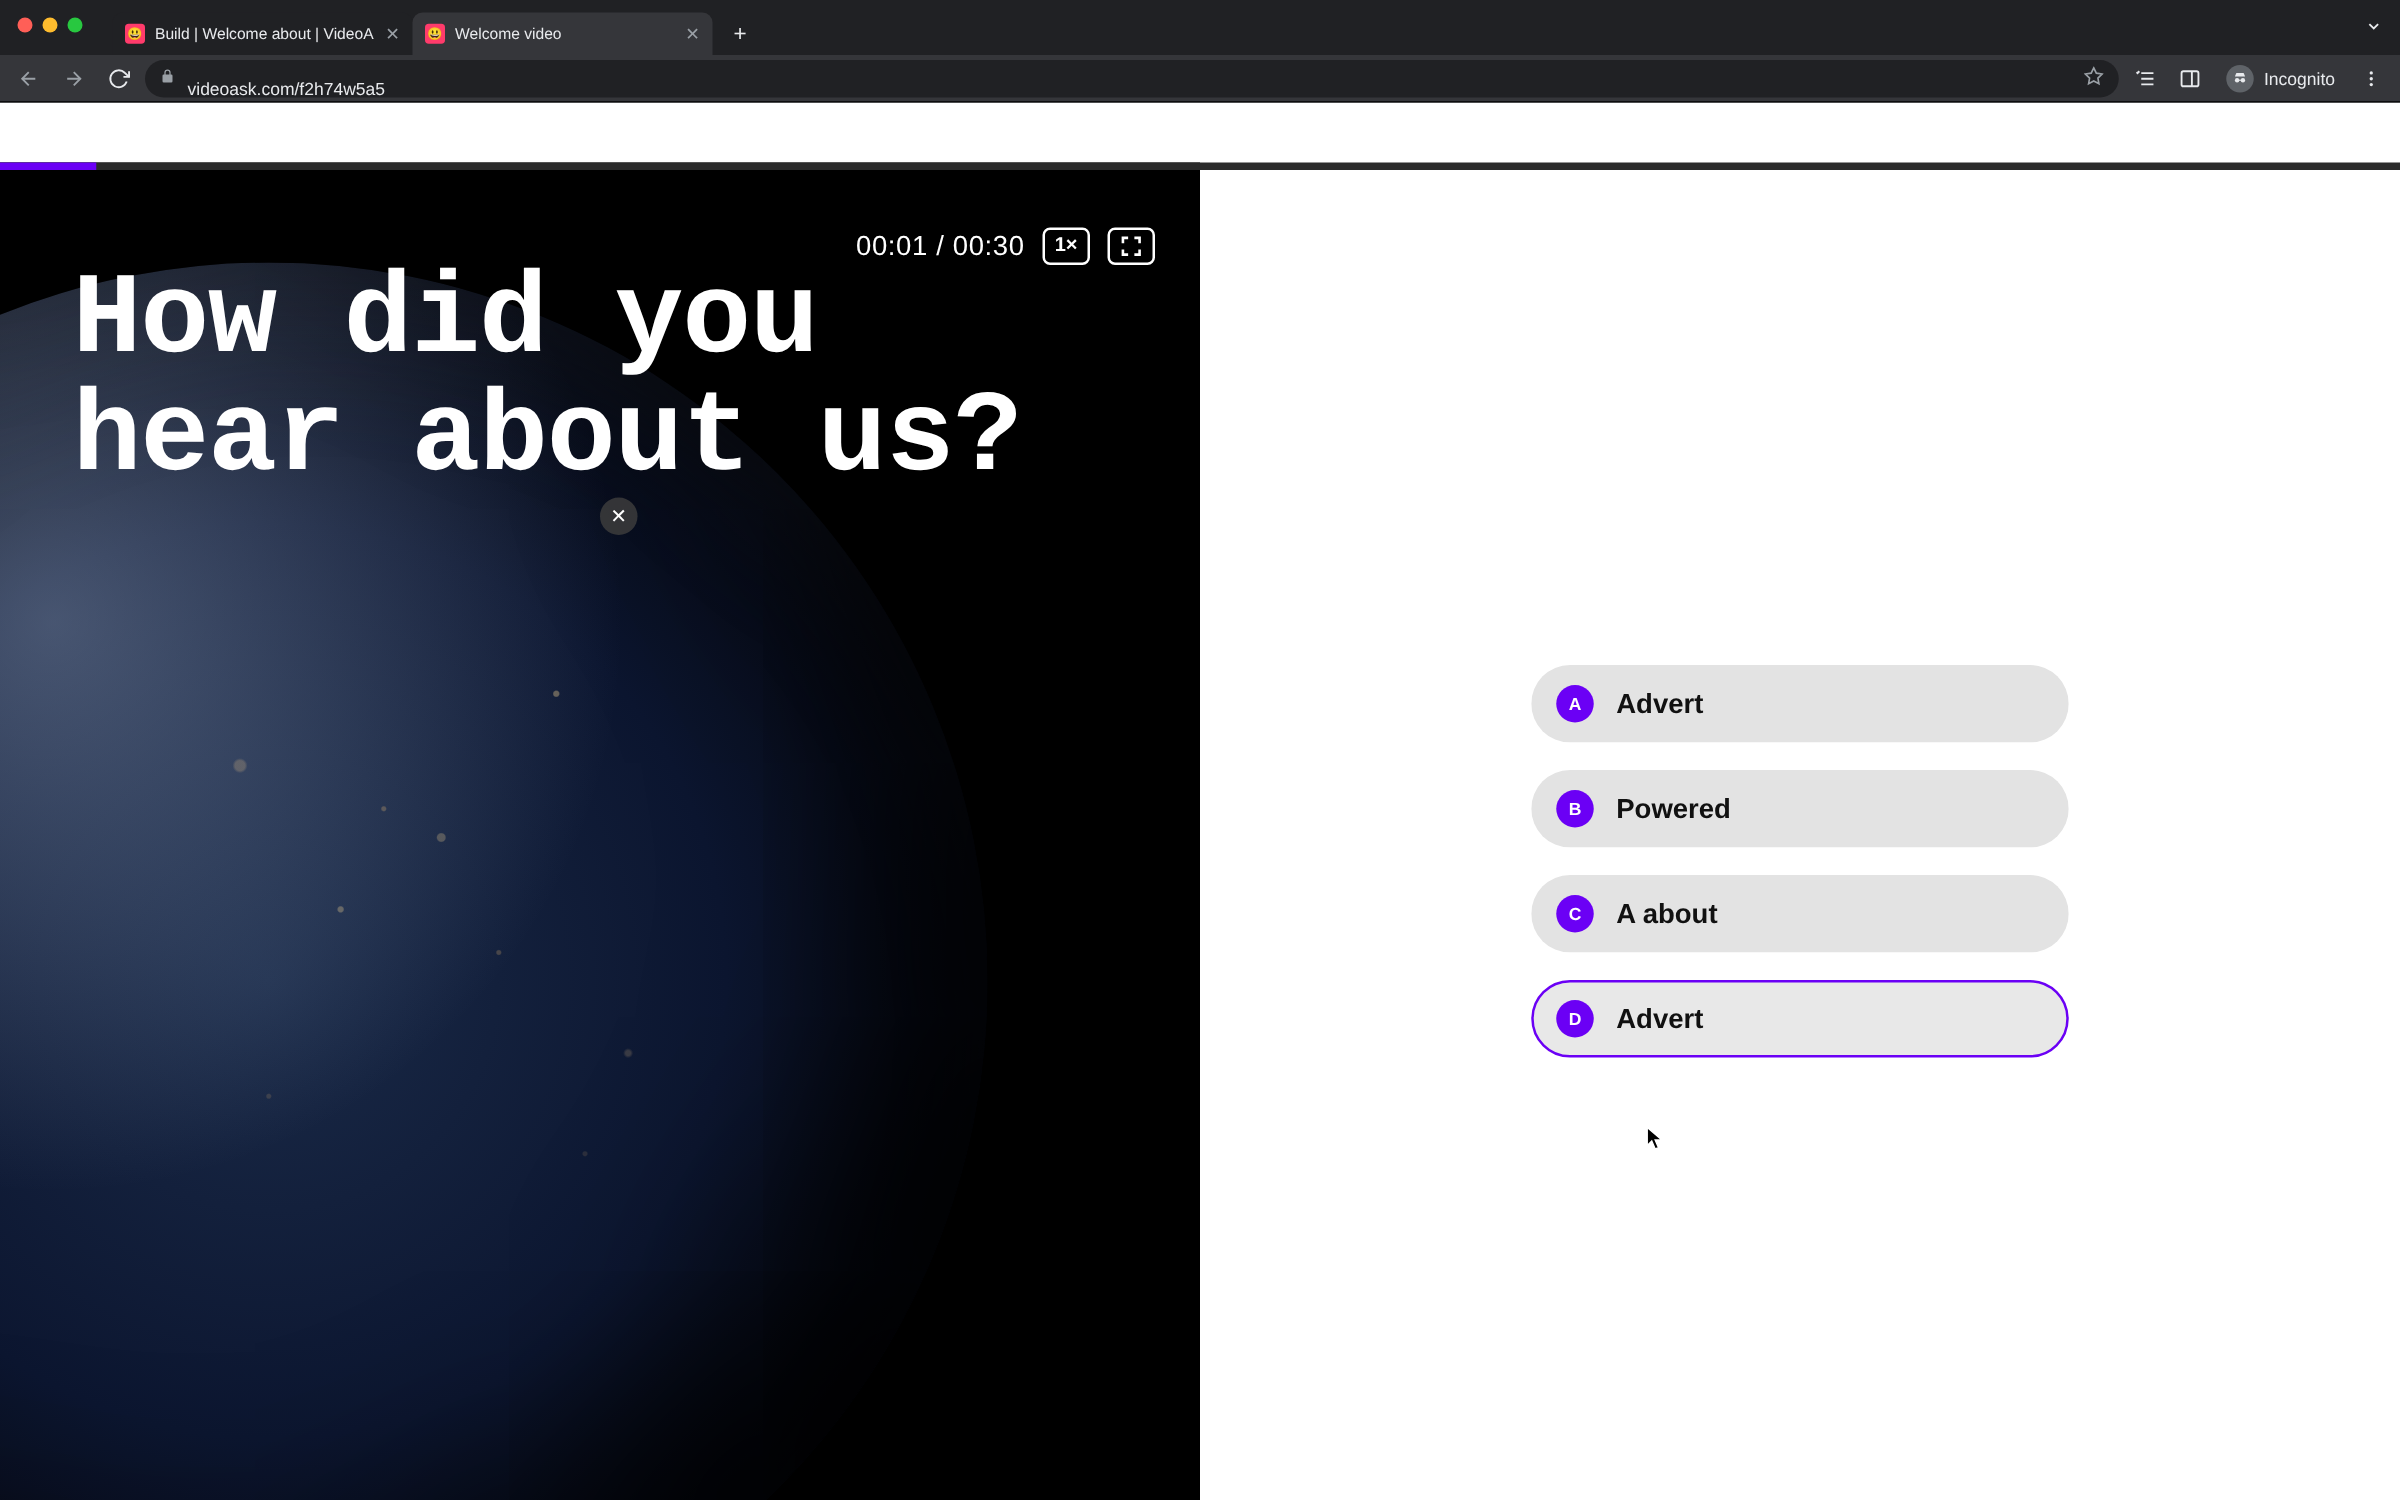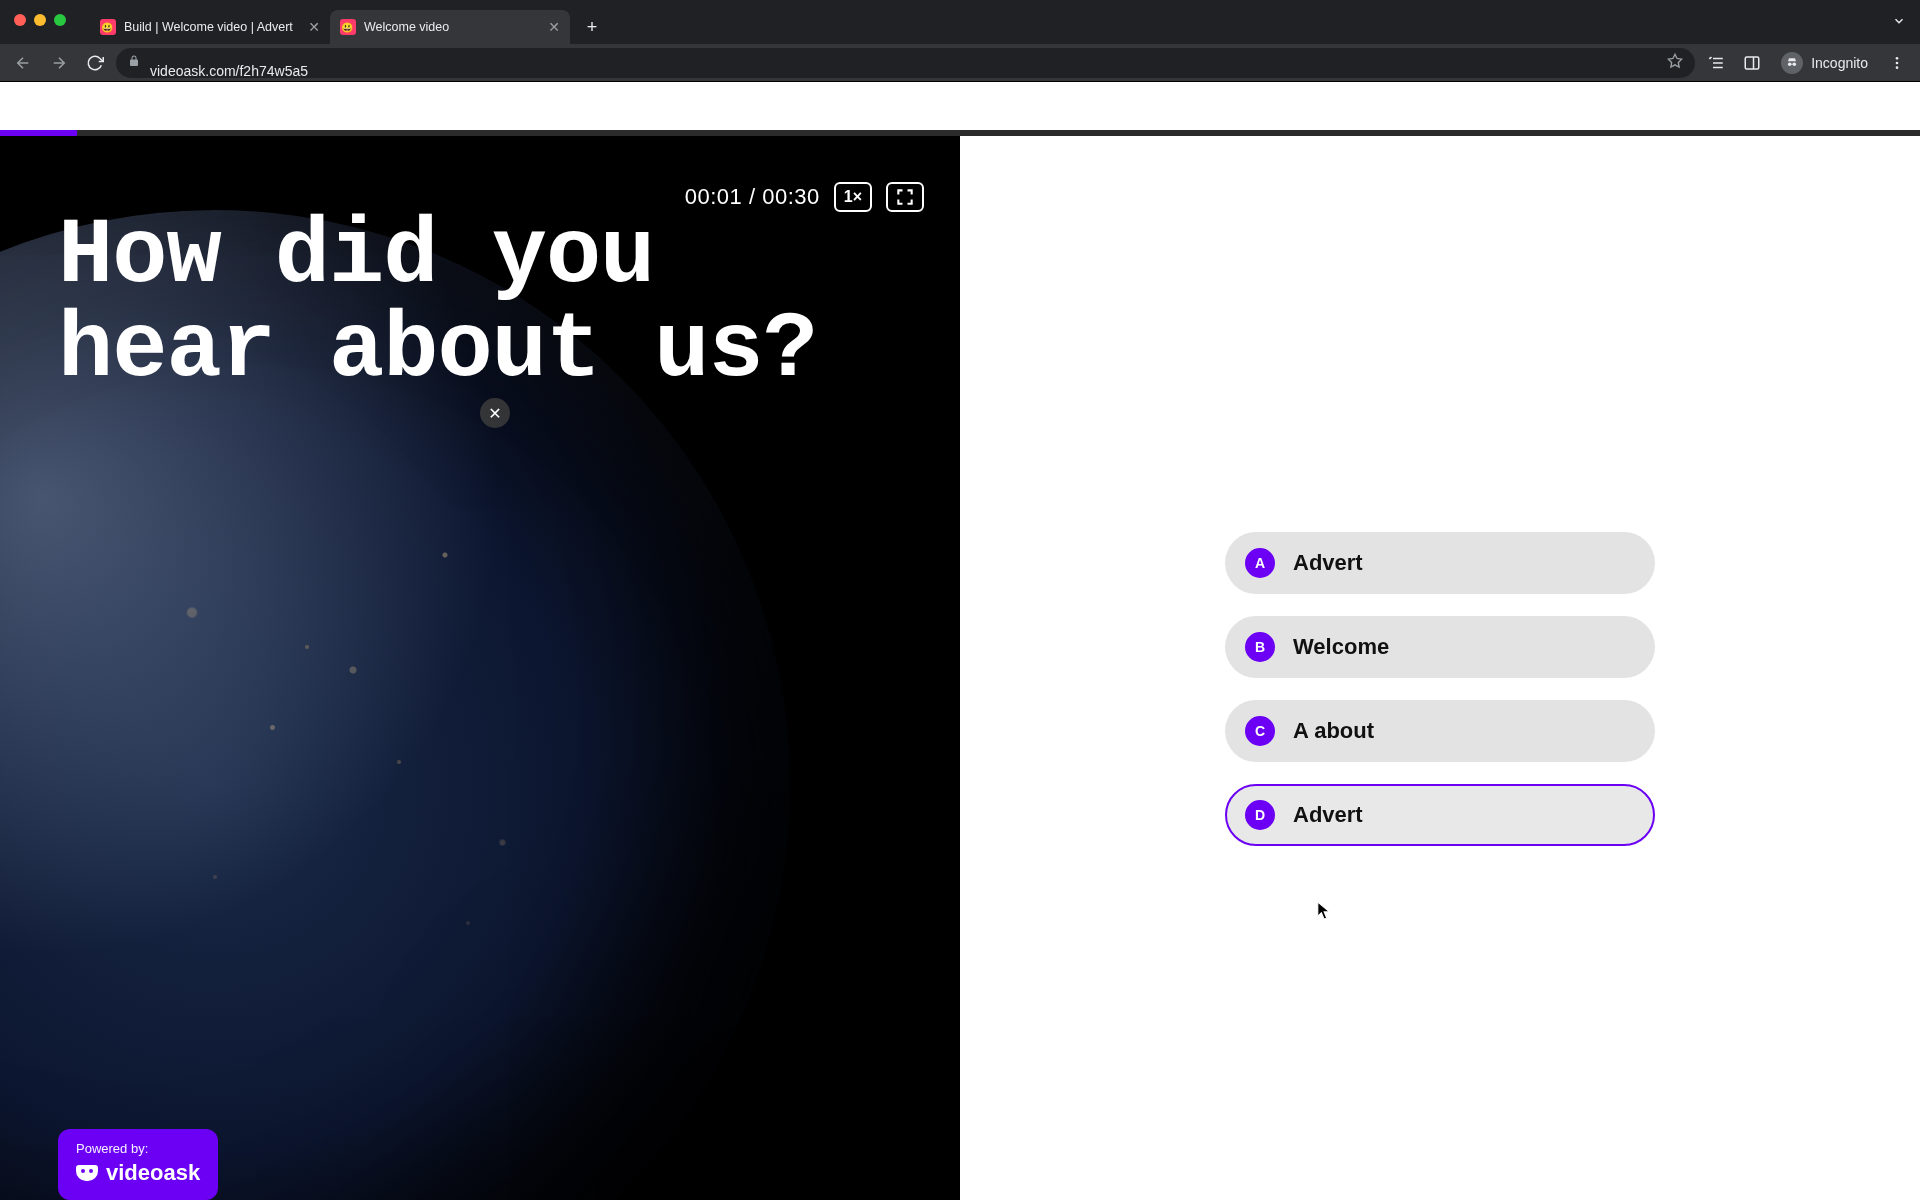--- a/index.html
+++ b/index.html
@@ -303,21 +303,21 @@
 
 <div class="titlebar">
   <div class="traffic-lights">
     <div class="tl red"></div>
     <div class="tl yellow"></div>
     <div class="tl green"></div>
   </div>
   <div class="tabs">
     <div class="tab">
       <div class="favicon">😃</div>
-      <div class="title">Build | Welcome video | Advert</div>
+      <div class="title">Build | Welcome about | VideoA</div>
       <div class="close">✕</div>
     </div>
     <div class="tab active">
       <div class="favicon">😃</div>
       <div class="title">Welcome video</div>
       <div class="close">✕</div>
     </div>
     <div class="newtab">+</div>
   </div>
   <div class="chevron">
@@ -418,38 +418,31 @@
             <polyline points="4 15 4 20 9 20"></polyline>
             <polyline points="20 15 20 20 15 20"></polyline>
           </svg>
       </div>
     </div>
 
     <div class="question-text">How did you hear about us?</div>
 
     <div class="overlay-close">✕</div>
 
-    <div class="powered-by">
-      <div class="line1">Powered by:</div>
-      <div class="brand">
-        <span class="brand-icon"></span>
-        <span>videoask</span>
-      </div>
-    </div>
   </div>
 
   <div class="answers-panel">
     <div class="answers">
       <div class="answer">
         <span class="letter">A</span>
         <span>Advert</span>
       </div>
       <div class="answer">
         <span class="letter">B</span>
-        <span>Welcome</span>
+        <span>Powered</span>
       </div>
       <div class="answer">
         <span class="letter">C</span>
         <span>A about</span>
       </div>
       <div class="answer hovered">
         <span class="letter">D</span>
         <span>Advert</span>
       </div>
     </div>

